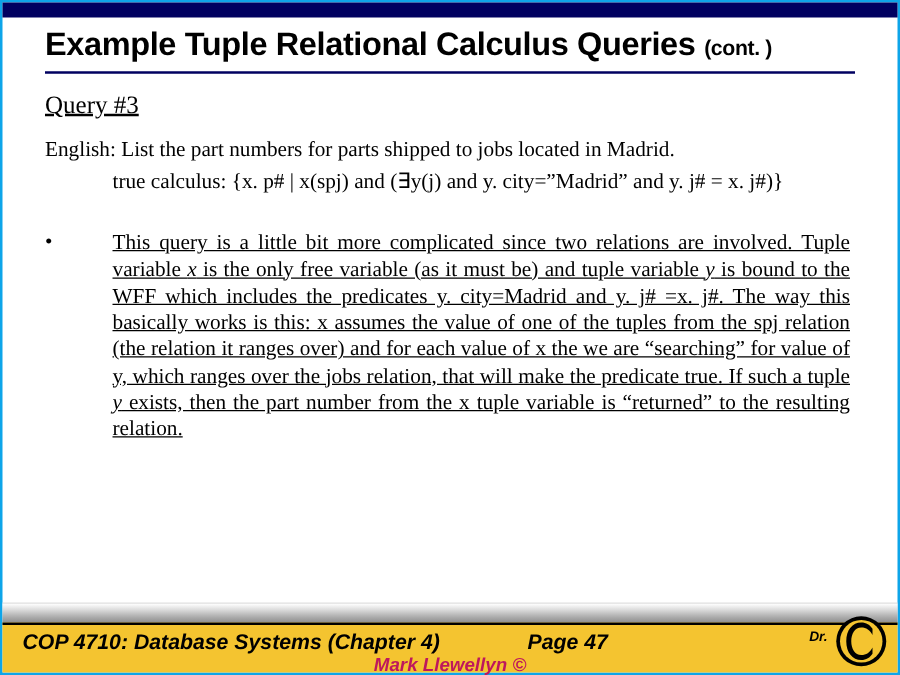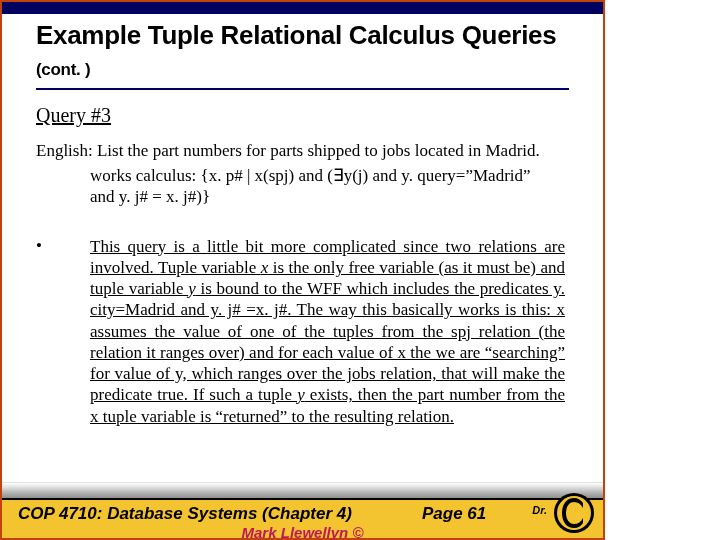--- a/index.html
+++ b/index.html
@@ -3,24 +3,24 @@
 <meta charset="utf-8">
 <style>
   * { margin: 0; padding: 0; box-sizing: border-box; }
   html, body { width: 720px; height: 540px; overflow: hidden; }
   body {
     font-family: "Times New Roman", Times, serif;
     background: #ffffff;
     position: relative;
   }
   .slide {
-    width: 605px;
+    width: 720px;
     height: 540px;
     position: relative;
-    border: 2px solid #c2410c;
+    border: 2px solid #0ea5e9;
   }
   .topbar {
     height: 12px;
     background: #000060;
   }
   .content {
     padding: 6px 34px 0 34px;
   }
   .title {
     font-size: 26px;
@@ -139,36 +139,36 @@
       <span>Example Tuple Relational Calculus Queries </span><span class="cont">(cont. )</span>
     </h1>
 
     <div class="query-label">Query #3</div>
 
     <div class="english">
       <span>English:  </span><span>List the part numbers for parts shipped to jobs located in Madrid.</span>
     </div>
 
     <div class="tuple-block">
-      <span>works calculus:  </span><span>{x. p# | x(spj) and (∃y(j) and y. query=”Madrid” and y. j# = x. j#)}</span>
+      <span>true calculus:  </span><span>{x. p# | x(spj) and (∃y(j) and y. city=”Madrid” and y. j# = x. j#)}</span>
     </div>
 
     <div class="body-row">
       <div class="bullet-col">•</div>
       <div class="body-text">
         <span>This query is a little bit more complicated since two relations are involved.  Tuple variable </span><span class="italic">x</span><span> is the only free variable (as it must be) and tuple variable </span><span class="italic">y</span><span> is bound to the WFF which includes the predicates y. city=Madrid and y. j# =x. j#.  The way this basically works is this:  x assumes the value of one of the tuples from the spj relation (the relation it ranges over) and for each value of x the we are “searching” for value of y, which ranges over the jobs relation, that will make the predicate true.  If such a tuple </span><span class="italic">y</span><span> exists, then the part number from the x tuple variable is “returned” to the resulting relation.</span>
       </div>
     </div>
   </div>
 
   <div class="footer-zone">
     <div class="grad"></div>
     <div class="goldbar">
       <div class="ft-left">COP 4710: Database Systems  (Chapter 4)</div>
-      <div class="ft-center">Page 61</div>
+      <div class="ft-center">Page 47</div>
       <div class="ft-right">Dr.</div>
       <div class="ft-author">Mark Llewellyn ©</div>
       <div class="logo">
         <svg viewBox="0 0 42 42">
           <circle cx="21" cy="21" r="20" fill="#000000"></circle>
           <circle cx="21" cy="21" r="17" fill="#f4c430"></circle>
           <path d="M21 6 C14 6 9 12 9 21 C9 30 14 36 21 36 C25 36 28 34 30 31 L30 26 C28 30 25 32 21 32 C16 32 13 27 13 21 C13 15 16 10 21 10 C25 10 28 12 30 16 L30 11 C28 8 25 6 21 6 Z" fill="#000000"></path>
         </svg>
       </div>
     </div>

